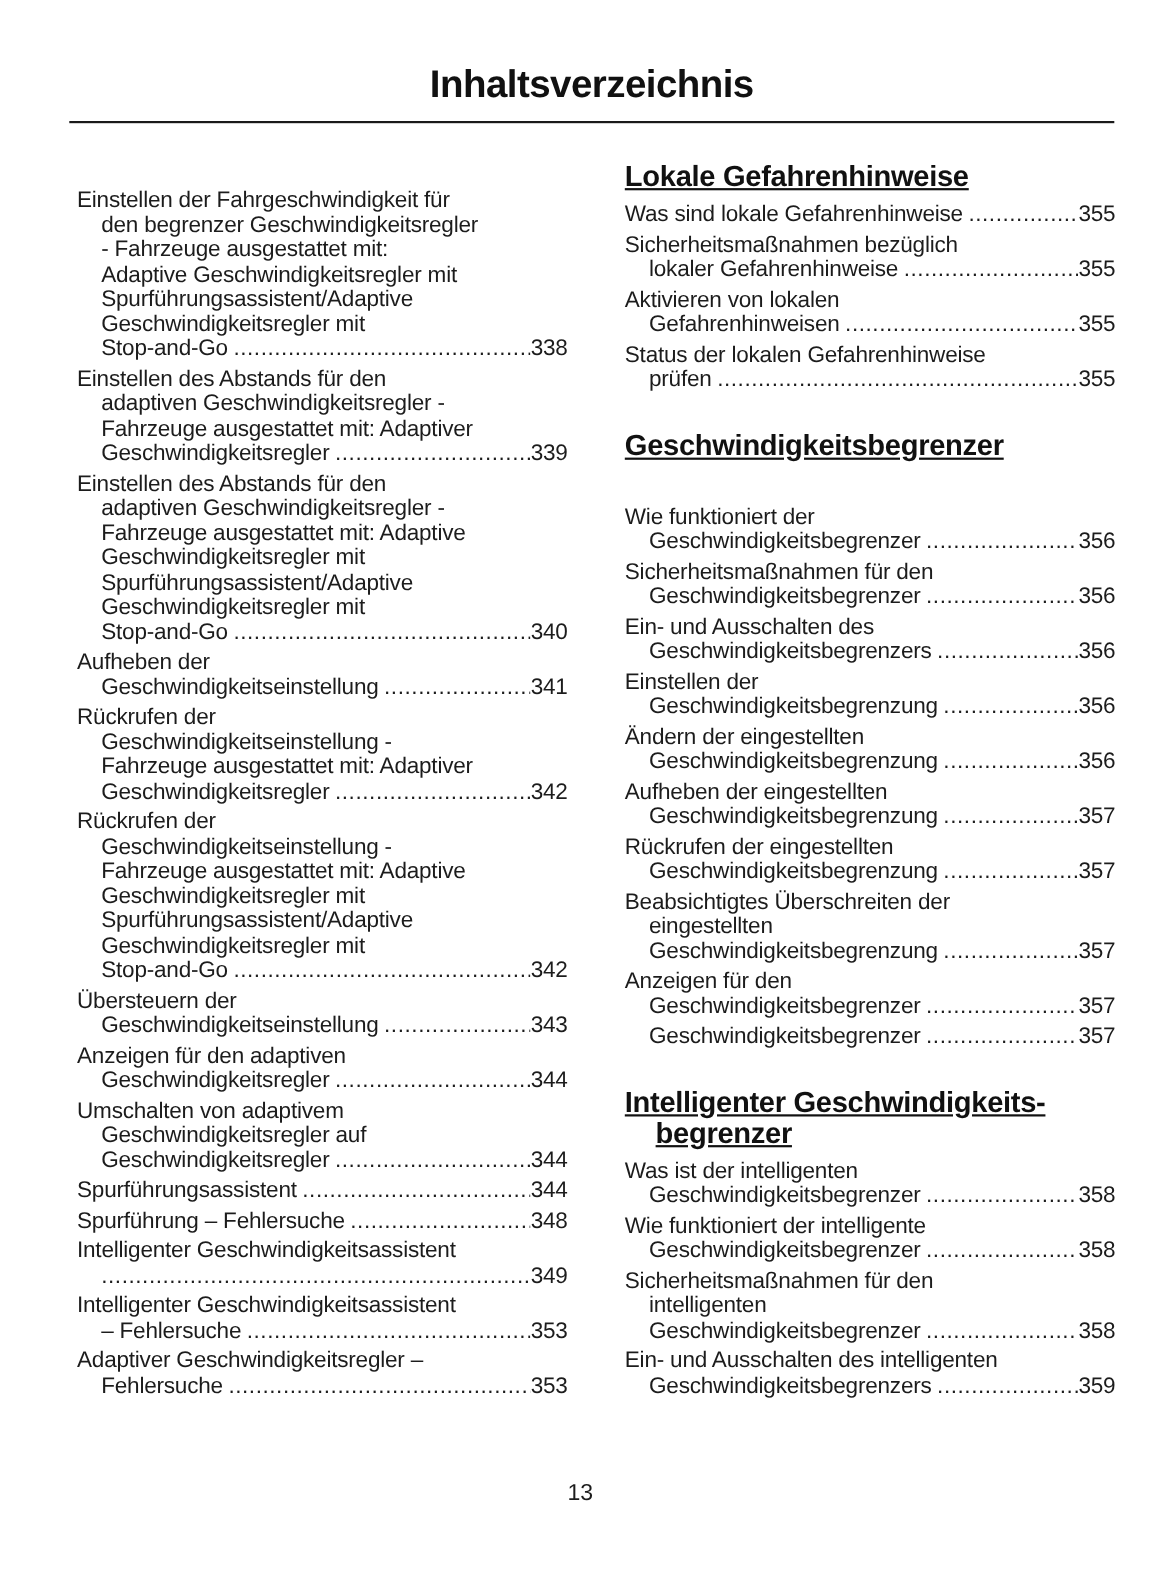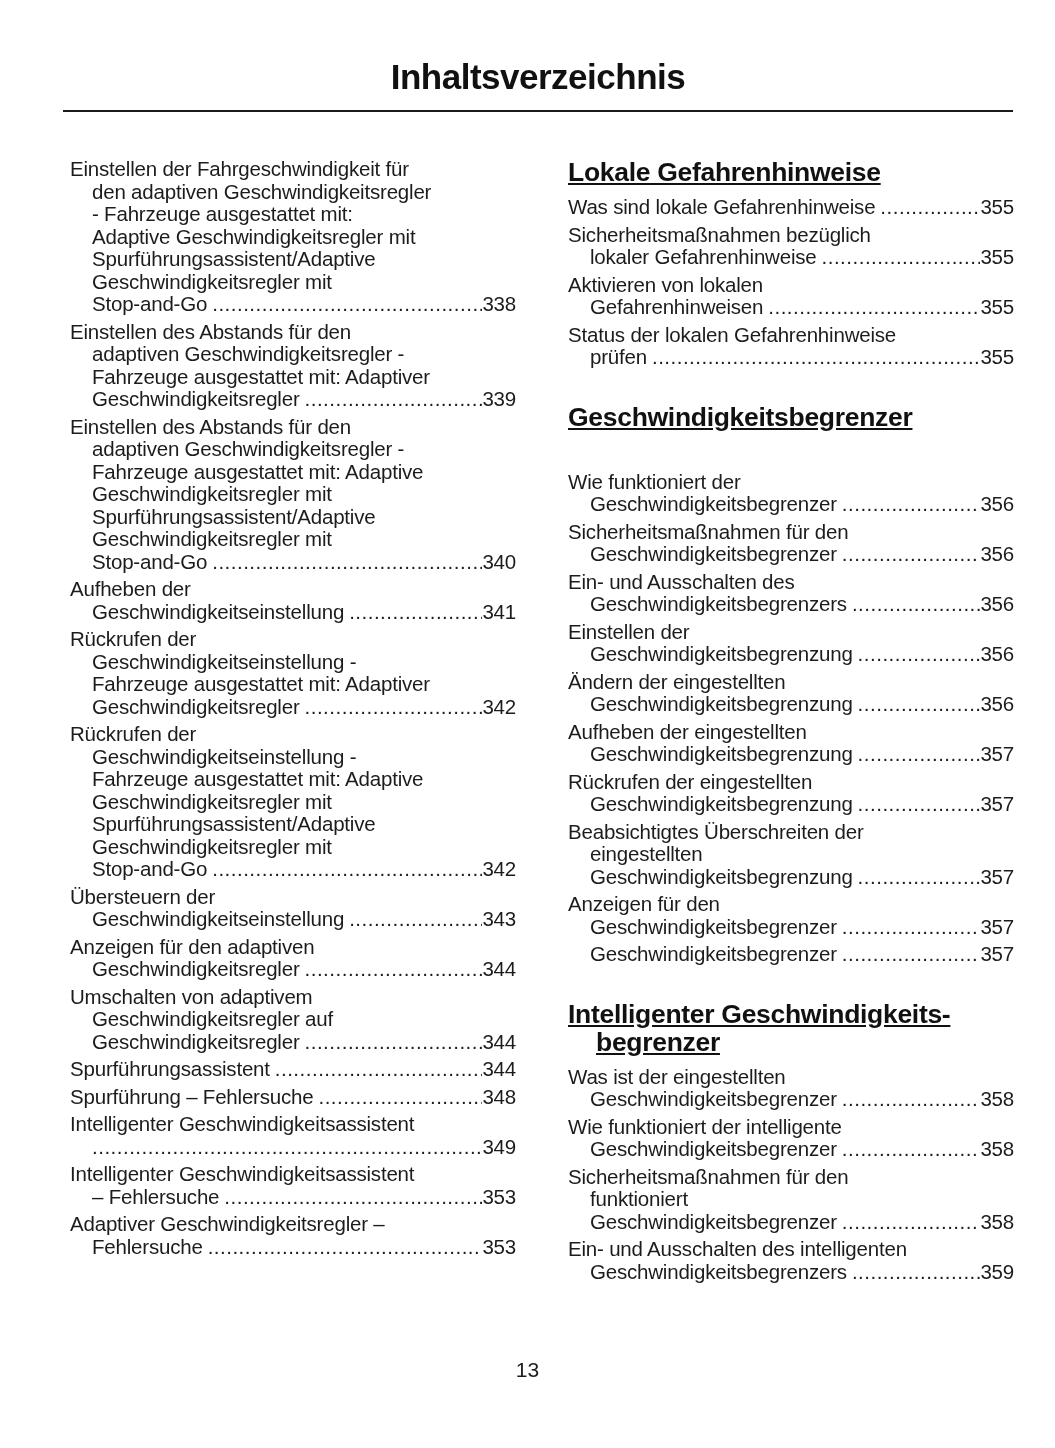--- a/index.html
+++ b/index.html
@@ -29,22 +29,23 @@
   }
   .title-rule {
     margin-top: 14px;
     border: 0;
     border-top: 2px solid #1a1a1a;
     height: 0;
   }
   .columns {
     display: flex;
     gap: 52px;
-    margin-top: 46px;
+    margin-top: 34px;
     padding-left: 7px;
+    align-items: flex-end;
   }
   .col {
     width: 446px;
     flex: 0 0 446px;
   }
   .toc-section { }
   h2.section-heading {
     margin: 34px 0 10px 0;
     font-size: 26.5px;
     line-height: 28px;
@@ -103,21 +104,21 @@
 <body>
 
 <div class="page">
   <h1 class="doc-title">Inhaltsverzeichnis</h1>
   <hr class="title-rule">
   <div class="columns">
     <div class="col" id="col-left">
         <section class="toc-section">
           <div class="entry">
             <div class="line">Einstellen der Fahrgeschwindigkeit für</div>
-            <div class="line cont">den adaptiven Geschwindigkeitsregler</div>
+            <div class="line cont">den begrenzer Geschwindigkeitsregler</div>
             <div class="line cont">- Fahrzeuge ausgestattet mit:</div>
             <div class="line cont">Adaptive Geschwindigkeitsregler mit</div>
             <div class="line cont">Spurführungsassistent/Adaptive</div>
             <div class="line cont">Geschwindigkeitsregler mit</div>
             <div class="last-row cont">
               <span class="last-text">Stop-and-Go</span>
               <span class="dots">................................................................................................................................................................</span>
               <span class="pagenum">338</span>
             </div>
           </div>
@@ -360,38 +361,38 @@
               <span class="pagenum">357</span>
             </div>
           </div>
         </section>
         <section class="toc-section">
           <h2 class="section-heading">
             <div class="heading-line">Intelligenter Geschwindigkeits-</div>
             <div class="heading-line heading-line-cont">begrenzer</div>
           </h2>
           <div class="entry">
-            <div class="line">Was ist der eingestellten</div>
+            <div class="line">Was ist der intelligenten</div>
             <div class="last-row cont">
               <span class="last-text">Geschwindigkeitsbegrenzer</span>
               <span class="dots">................................................................................................................................................................</span>
               <span class="pagenum">358</span>
             </div>
           </div>
           <div class="entry">
             <div class="line">Wie funktioniert der intelligente</div>
             <div class="last-row cont">
               <span class="last-text">Geschwindigkeitsbegrenzer</span>
               <span class="dots">................................................................................................................................................................</span>
               <span class="pagenum">358</span>
             </div>
           </div>
           <div class="entry">
             <div class="line">Sicherheitsmaßnahmen für den</div>
-            <div class="line cont">funktioniert</div>
+            <div class="line cont">intelligenten</div>
             <div class="last-row cont">
               <span class="last-text">Geschwindigkeitsbegrenzer</span>
               <span class="dots">................................................................................................................................................................</span>
               <span class="pagenum">358</span>
             </div>
           </div>
           <div class="entry">
             <div class="line">Ein- und Ausschalten des intelligenten</div>
             <div class="last-row cont">
               <span class="last-text">Geschwindigkeitsbegrenzers</span>

